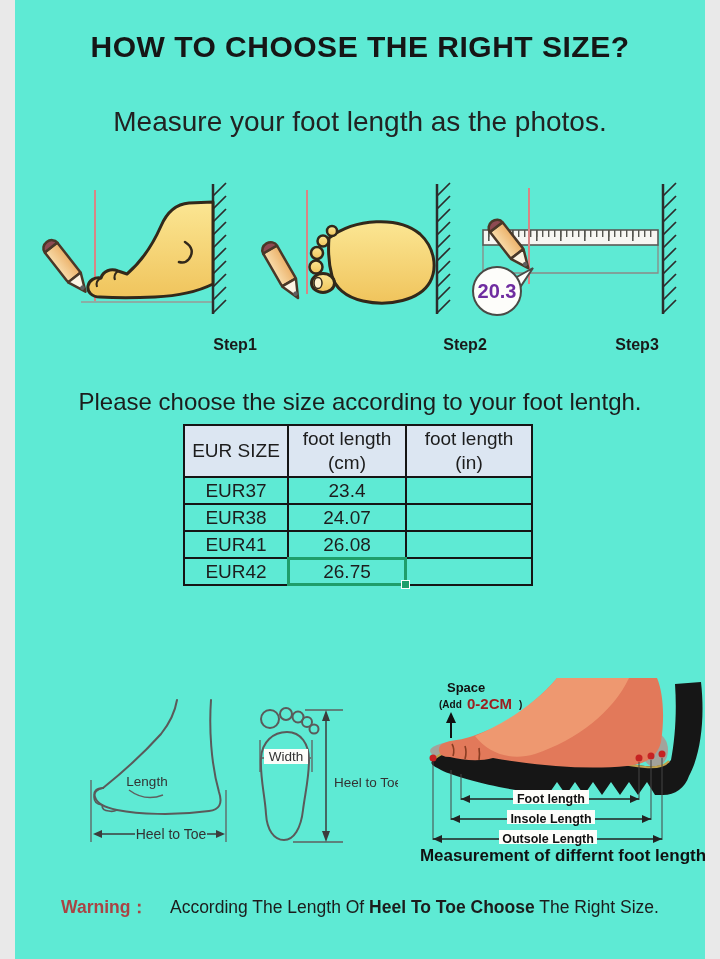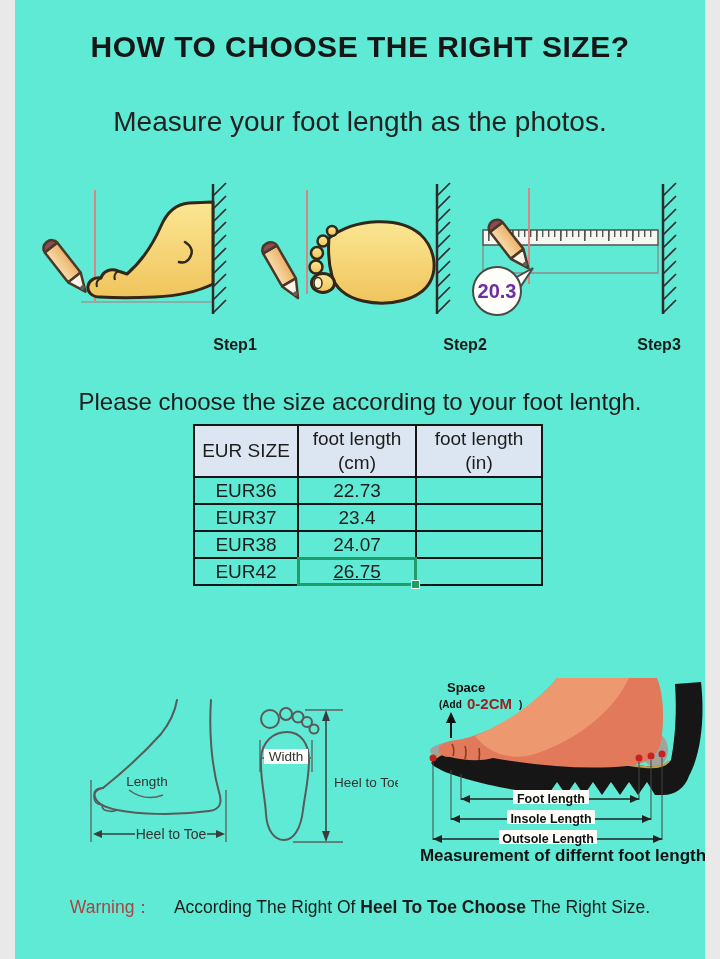--- a/index.html
+++ b/index.html
@@ -19,55 +19,55 @@
   .step-svg { position:absolute; top:172px; }
   .step1-svg { left:22px; }
   .step2-svg { left:242px; }
   .step3-svg { left:448px; }
   .step-label {
     position:absolute; top:336px; transform:translateX(-50%);
     font-size:16px; font-weight:700; color:#1a1a1a;
   }
   .step-label.l1 { left:212px;margin-left:8px; }
   .step-label.l2 { left:414px;margin-left:36px; }
-  .step-label.l3 { left:644px; }
+  .step-label.l3 { left:622px; }
   .intro {
     position:absolute; top:388px; left:0; right:0;
     text-align:center; font-size:24px; color:#1c1c1c;
   }
   table.size-table {
-    position:absolute; top:424px; left:178px;
+    position:absolute; top:424px; left:168px;
     border-collapse:collapse; font-size:19px; table-layout:fixed;
   }
   .size-table th, .size-table td {
     border:2px solid #151515; text-align:center; vertical-align:middle;
     padding:0 4px; color:#1d1d1d;
   }
   .size-table th { background:#dce6f2; font-weight:400; height:52px; line-height:1.25; }
   .size-table td { height:27px; }
-  td.selected { position:relative;text-decoration:underline; }
+  td.selected { position:relative; }
   td.selected::after {
     content:""; position:absolute; inset:-2px;
     border:3px solid #1f9e6a; pointer-events:none;
   }
   td.selected::before {
     content:""; position:absolute; right:-5px; bottom:-5px;
     width:7px; height:7px; background:#1f9e6a; border:1px solid #fdfdfa; z-index:2;
   }
   .diagram-left { position:absolute; left:28px; top:692px; }
   .diagram-right { position:absolute; left:402px; top:678px; }
   .diagram-caption {
     position:absolute; left:388px; top:846px; width:320px;
     text-align:center; font-size:17px; font-weight:700; color:#111;
   }
   .warning {
     position:absolute; top:895px; left:0; right:0;
     text-align:center; font-size:17.5px; color:#1c1c1c;
   }
-  .warning .warn-label { color:#a94444; font-weight:400; margin-right:22px; }
+  .warning .warn-label { color:#a94444; font-weight:700; margin-right:22px; }
   .warning strong { font-weight:700;text-align:center; }
   svg text { font-family:"Liberation Sans", sans-serif; }
 </style>
 </head>
 <body>
 
 <div class="page">
 
   <div class="title">HOW TO CHOOSE THE RIGHT SIZE?</div>
   <div class="subtitle">Measure your foot length as the photos.</div>
@@ -189,32 +189,32 @@
           <div>(cm)</div>
         </th>
         <th>
           <div>foot length</div>
           <div>(in)</div>
         </th>
       </tr>
     </thead>
     <tbody>
       <tr>
-        <td>EUR36</td>
-        <td>22.73</td>
-        <td></td>
-      </tr>
-      <tr>
         <td>EUR37</td>
         <td>23.4</td>
         <td></td>
       </tr>
       <tr>
         <td>EUR38</td>
         <td>24.07</td>
+        <td></td>
+      </tr>
+      <tr>
+        <td>EUR41</td>
+        <td>26.08</td>
         <td></td>
       </tr>
       <tr>
         <td>EUR42</td>
         <td class="selected">26.75</td>
         <td></td>
       </tr>
     </tbody>
   </table>
 
@@ -307,16 +307,16 @@
     <text x="134" y="125" text-anchor="middle" font-size="12.5" font-weight="700" fill="#111">Foot length</text>
     <rect x="90" y="132" width="88" height="14" fill="#fdfdfa"></rect>
     <text x="134" y="145" text-anchor="middle" font-size="12.5" font-weight="700" fill="#111">Insole Length</text>
     <rect x="82" y="152" width="98" height="14" fill="#fdfdfa"></rect>
     <text x="131" y="165" text-anchor="middle" font-size="12.5" font-weight="700" fill="#111">Outsole Length</text>
   </svg>
 
   <div class="diagram-caption">Measurement of differnt foot length</div>
 
   <p class="warning">
-    <span class="warn-label">Warning：</span><span>According The Right Of </span><strong>Heel To Toe Choose</strong><span> The Right Size.</span>
+    <span class="warn-label">Warning：</span><span>According The Length Of </span><strong>Heel To Toe Choose</strong><span> The Right Size.</span>
   </p>
 
 </div>
 
 </body></html>

